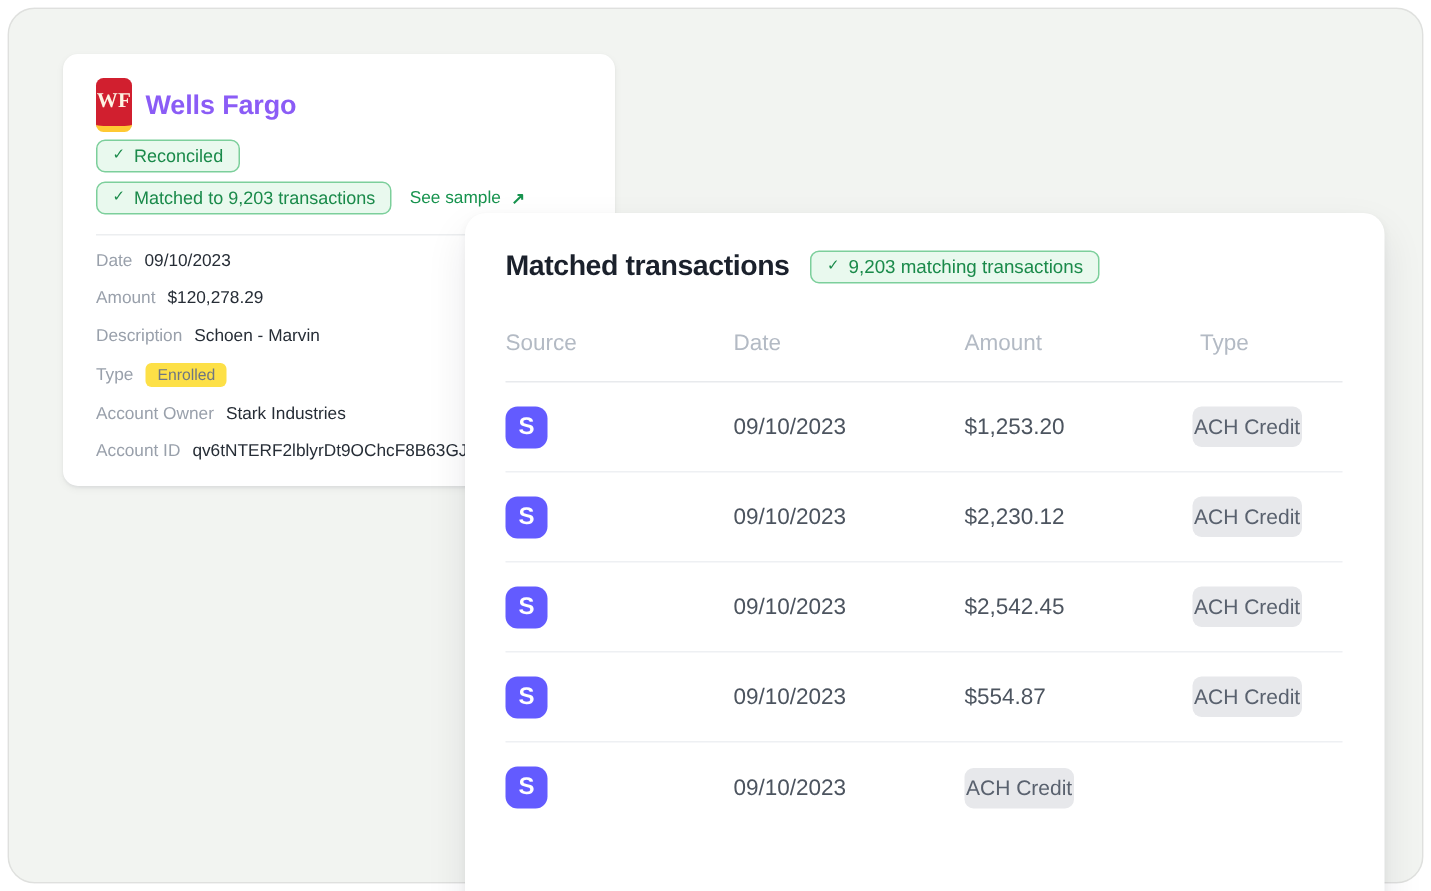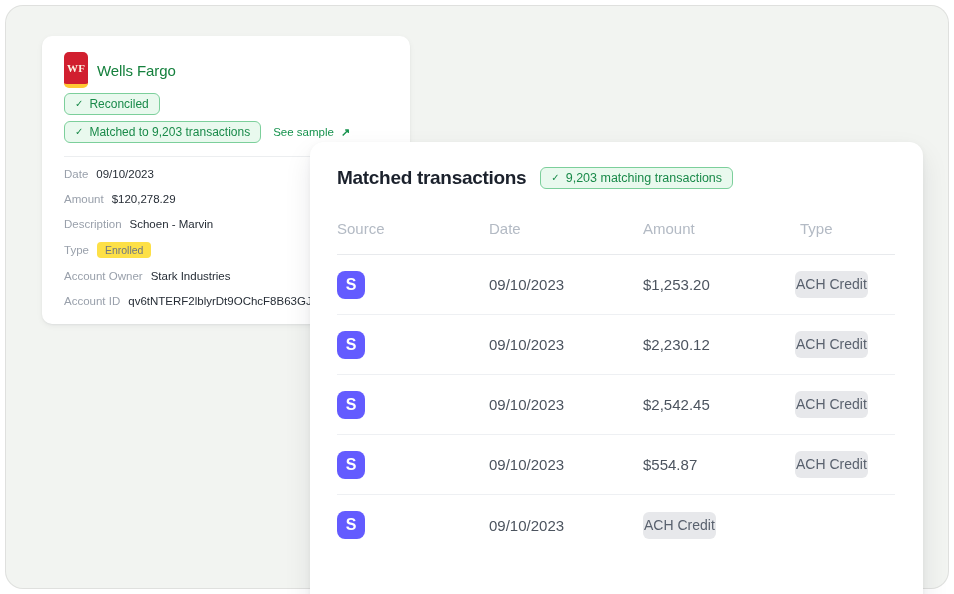--- a/index.html
+++ b/index.html
@@ -33,24 +33,24 @@
   .bank-header { display: flex; align-items: center; gap: 9px; height: 24px; }
   .wf-logo {
     width: 24px; height: 36px;
     background: #d11f2f;
     border-bottom: 4px solid #ffc933;
     border-radius: 5px;
     display: flex; align-items: center; justify-content: center;
     color: #fdf3e3;
     font-family: "Liberation Serif", serif;
     font-weight: 700;
-    font-size: 11px;
+    font-size: 14px;
     letter-spacing: 0.2px;
   }
-  .bank-name { font-size: 15px; font-weight: 400; color: #15803d; letter-spacing: -0.1px; }
+  .bank-name { font-size: 18px; font-weight: 700; color: #8b5cf6; letter-spacing: -0.1px; }
 
   .badge-green {
     display: inline-flex; align-items: center; gap: 6px;
     height: 22px;
     padding: 0 10px;
     background: #e9f9ee;
     border: 1px solid #7ccf9b;
     border-radius: 6px;
     color: #1a8a4a;
     font-size: 12px;

